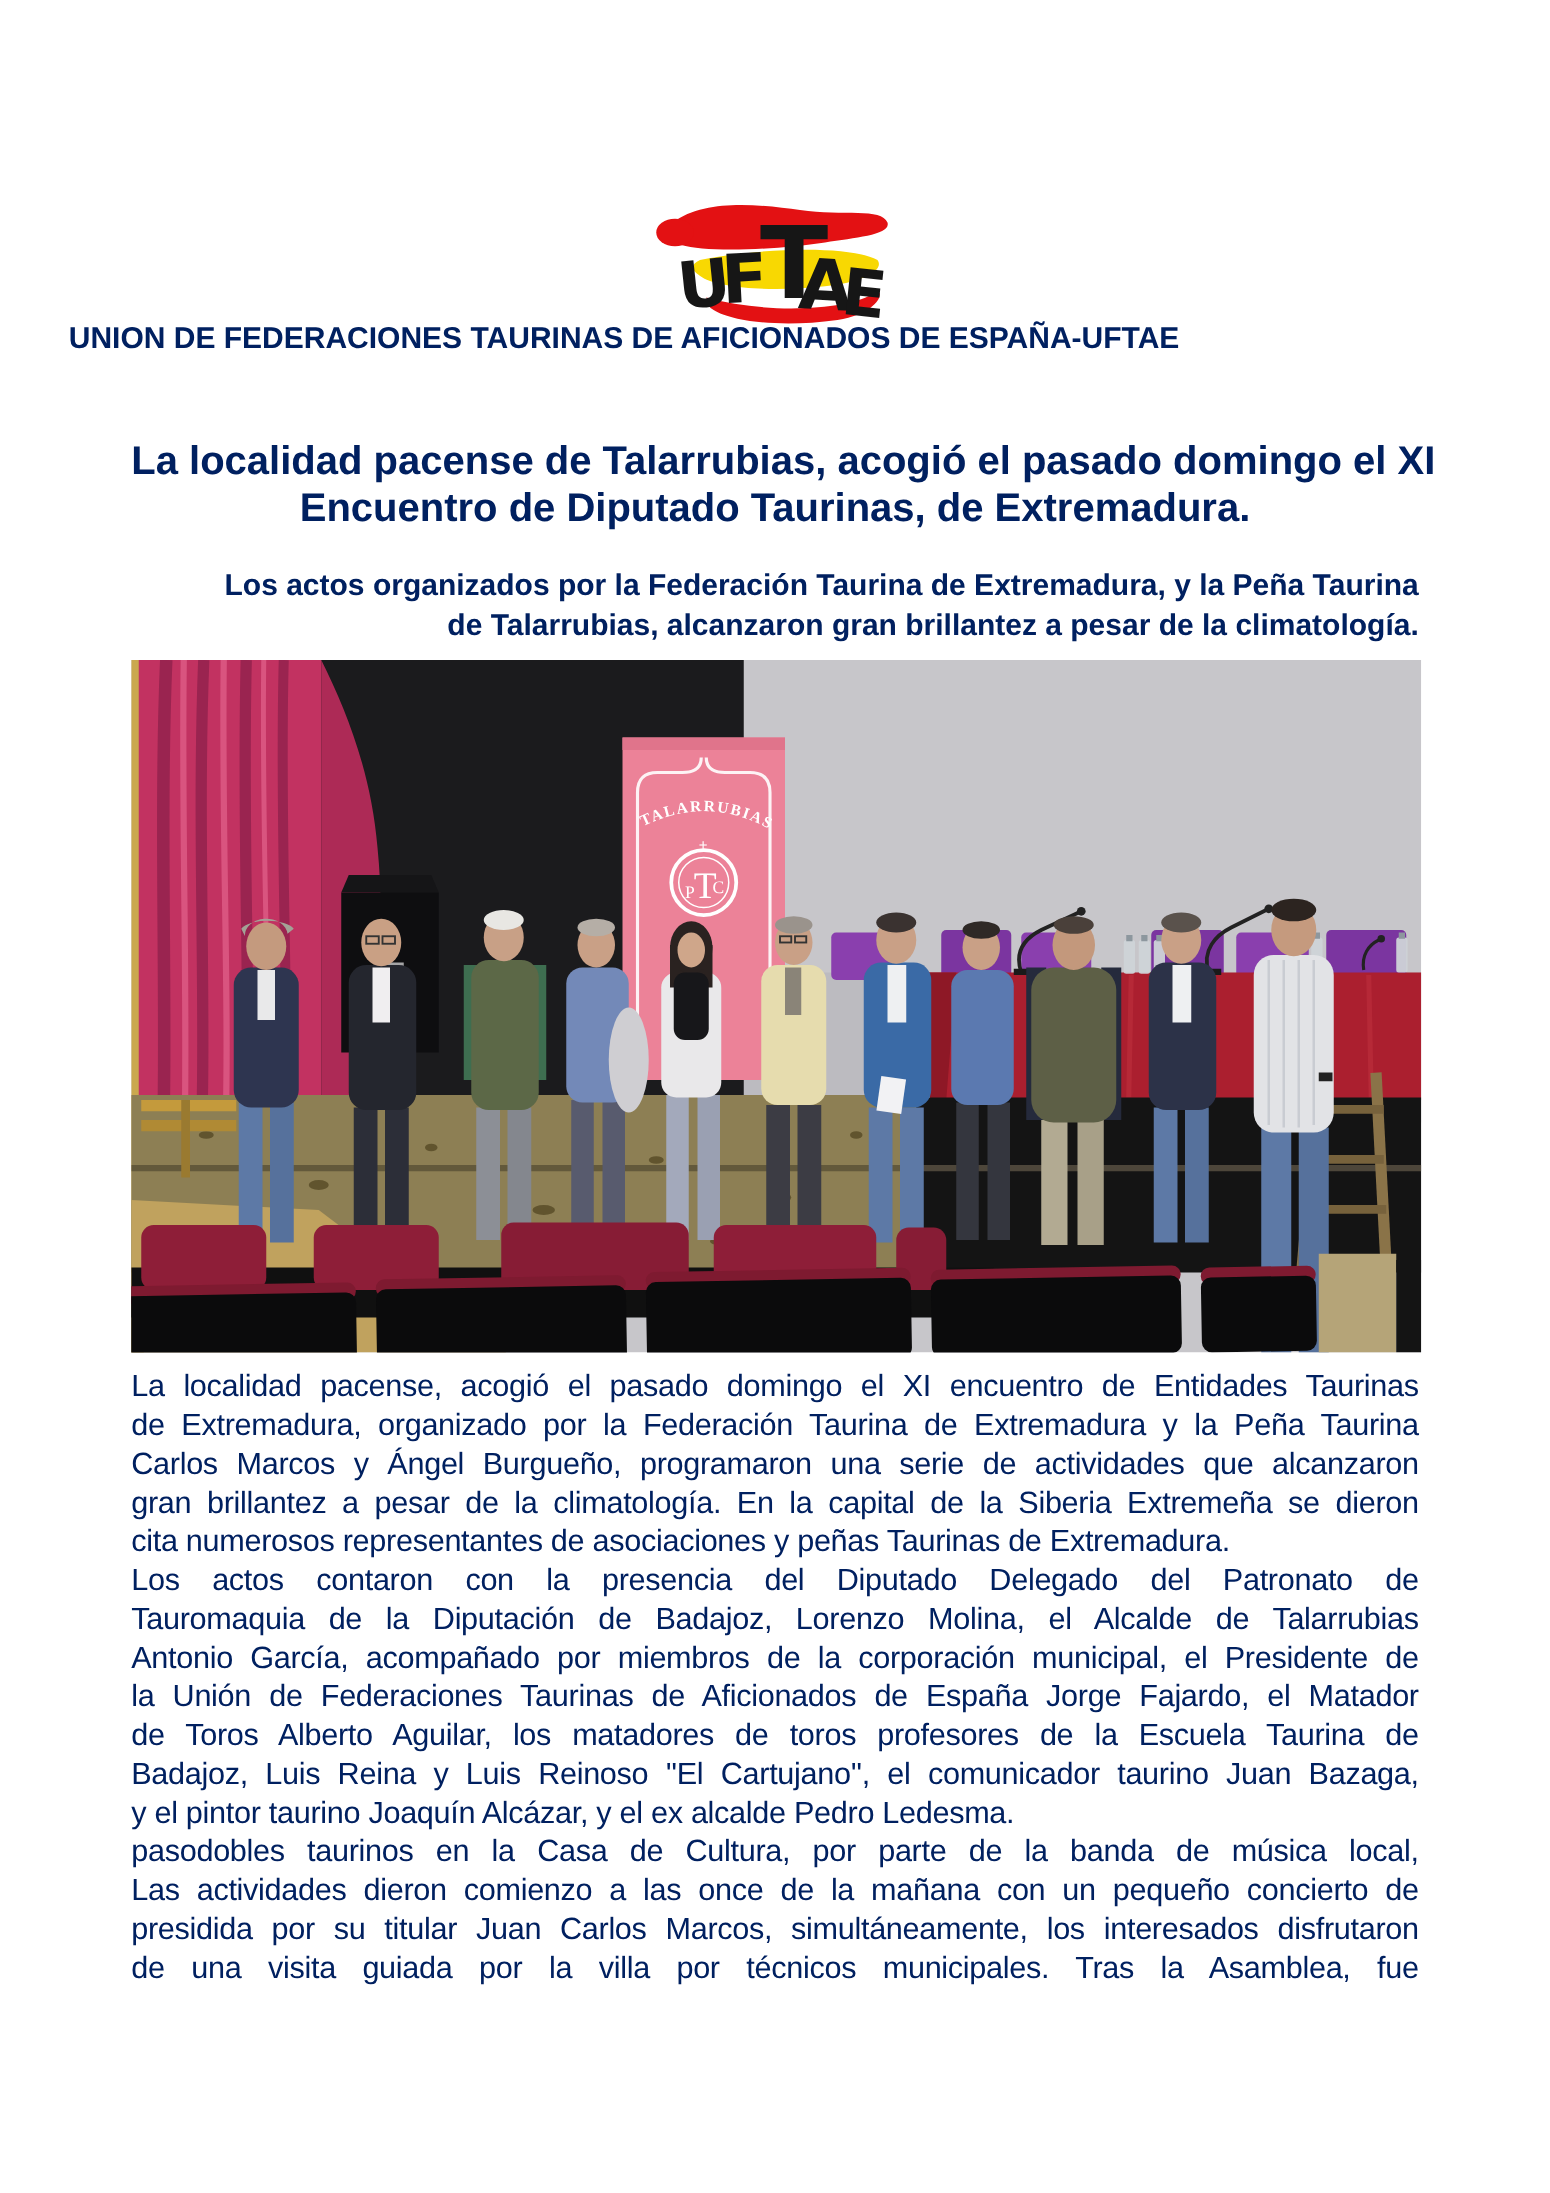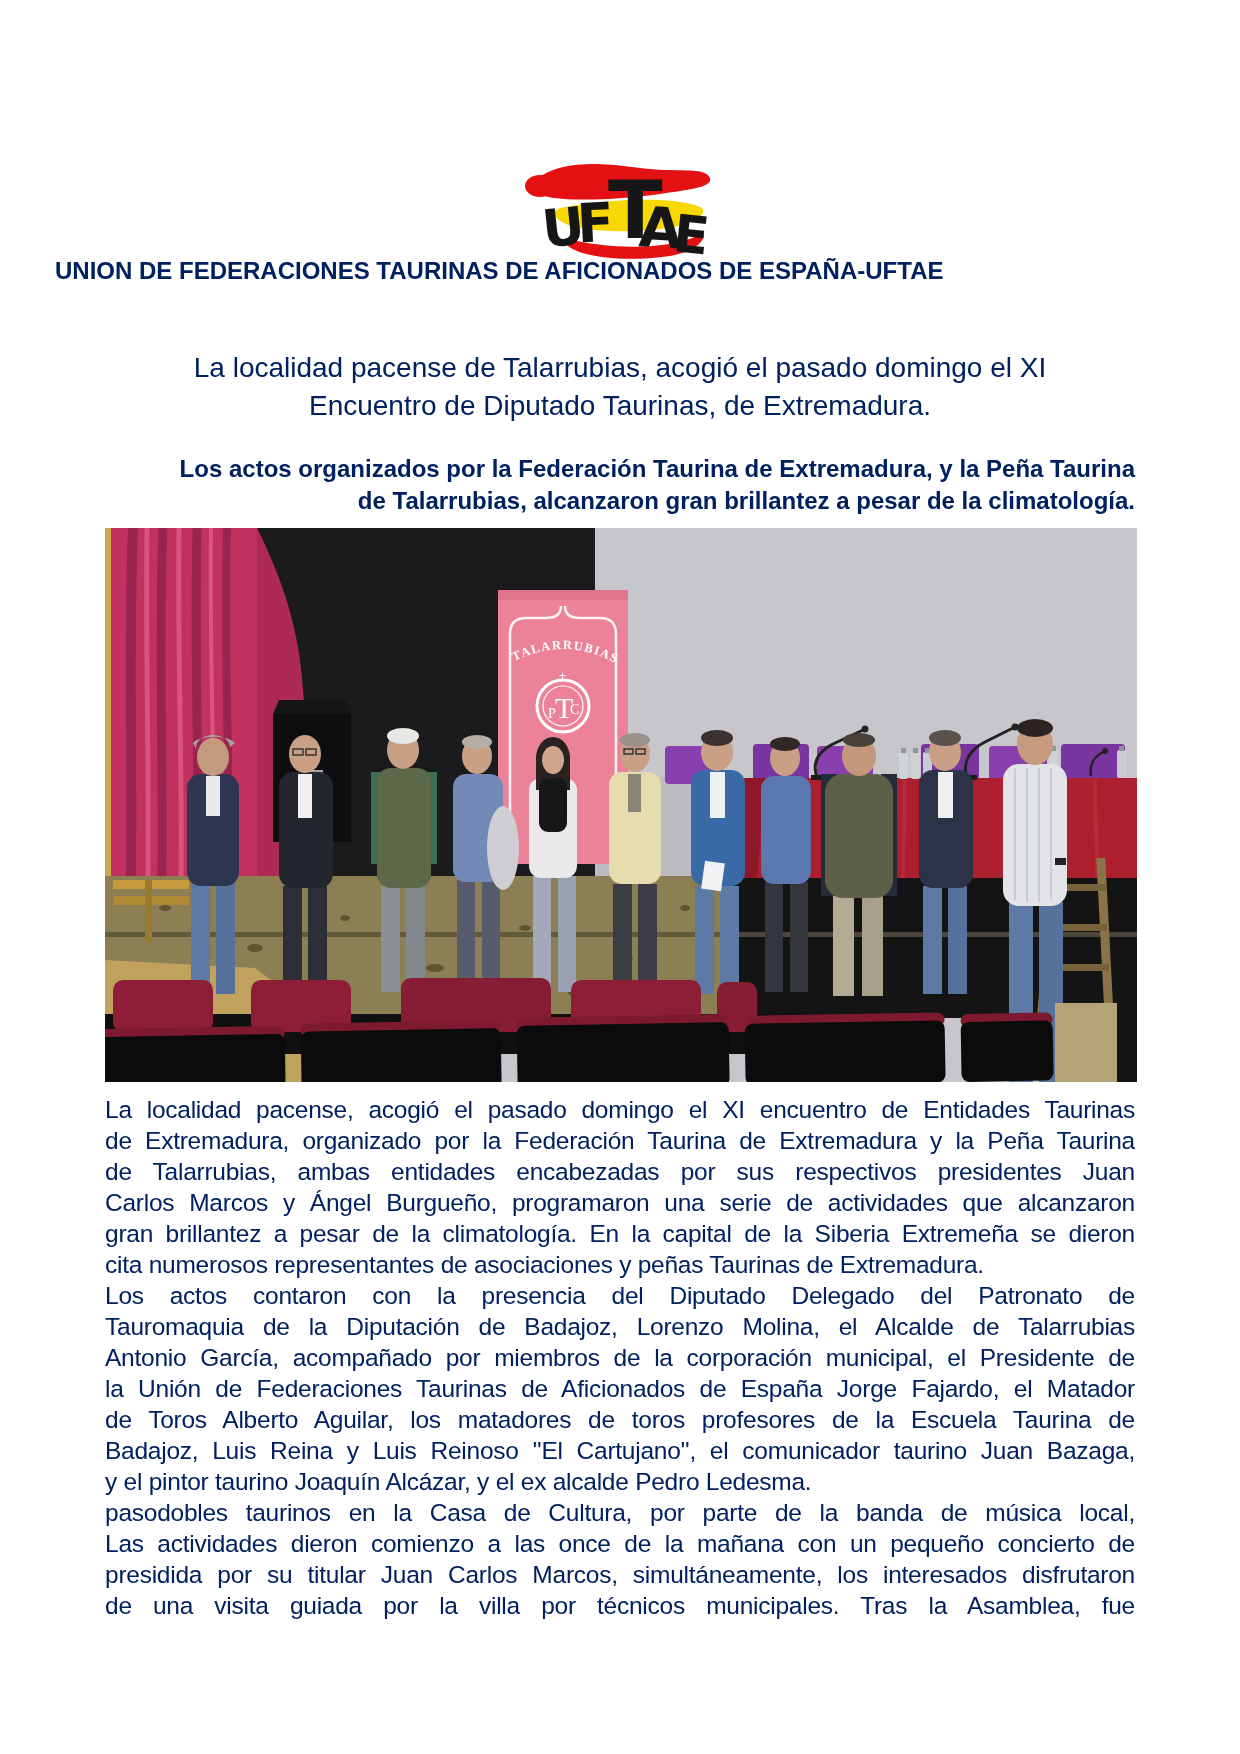--- a/index.html
+++ b/index.html
@@ -8,21 +8,21 @@
     font-family:"Liberation Sans", sans-serif; color:#002060; overflow:hidden;
   }
   .logo-wrap { position:absolute; top:146px; left:50%; transform:translateX(-50%);
     width:200px; height:112px; }
   .org-header {
     position:absolute; top:257px; left:55px; width:1130px; text-align:left;
     font-size:24px; font-weight:bold; line-height:28px; letter-spacing:0px;
   }
   .article-title {
     position:absolute; top:349px; left:105px; width:1030px; text-align:center;
-    font-size:28px; font-weight:normal; line-height:38px; margin:0;
+    font-size:32px; font-weight:bold; line-height:38px; margin:0;
   }
   .article-subtitle {
     position:absolute; top:453px; left:105px; width:1030px; text-align:right;
     font-size:24px; font-weight:bold; line-height:32px;
   }
   .photo-frame { position:absolute; top:528px; left:105px; width:1032px; height:554px; }
   .photo-frame svg { display:block; width:1032px; height:554px; }
   .article-body {
     position:absolute; top:1094px; left:105px; width:1030px;
     font-size:24.5px; line-height:31px; letter-spacing:-0.25px;
@@ -332,21 +332,20 @@
             <rect x="856" y="500" width="92" height="60" rx="8" fill="#0b0b0c"></rect>
         </g>
       </g>
     </svg>
   </figure>
 
   <div class="article-body">
       <div>
         <div class="body-line">La localidad pacense, acogió el pasado domingo el XI encuentro de Entidades Taurinas</div>
         <div class="body-line">de Extremadura, organizado por la Federación Taurina de Extremadura y la Peña Taurina</div>
-        <div class="body-line">de Talarrubias, ambas entidades encabezadas por sus respectivos presidentes Juan</div>
         <div class="body-line">Carlos Marcos y Ángel Burgueño, programaron una serie de actividades que alcanzaron</div>
         <div class="body-line">gran brillantez a pesar de la climatología. En la capital de la Siberia Extremeña se dieron</div>
         <div class="body-line para-end">cita numerosos representantes de asociaciones y peñas Taurinas de Extremadura.</div>
       </div>
       <div>
         <div class="body-line">Los actos contaron con la presencia del Diputado Delegado del Patronato de</div>
         <div class="body-line">Tauromaquia de la Diputación de Badajoz, Lorenzo Molina, el Alcalde de Talarrubias</div>
         <div class="body-line">Antonio García, acompañado por miembros de la corporación municipal, el Presidente de</div>
         <div class="body-line">la Unión de Federaciones Taurinas de Aficionados de España Jorge Fajardo, el Matador</div>
         <div class="body-line">de Toros Alberto Aguilar, los matadores de toros profesores de la Escuela Taurina de</div>

